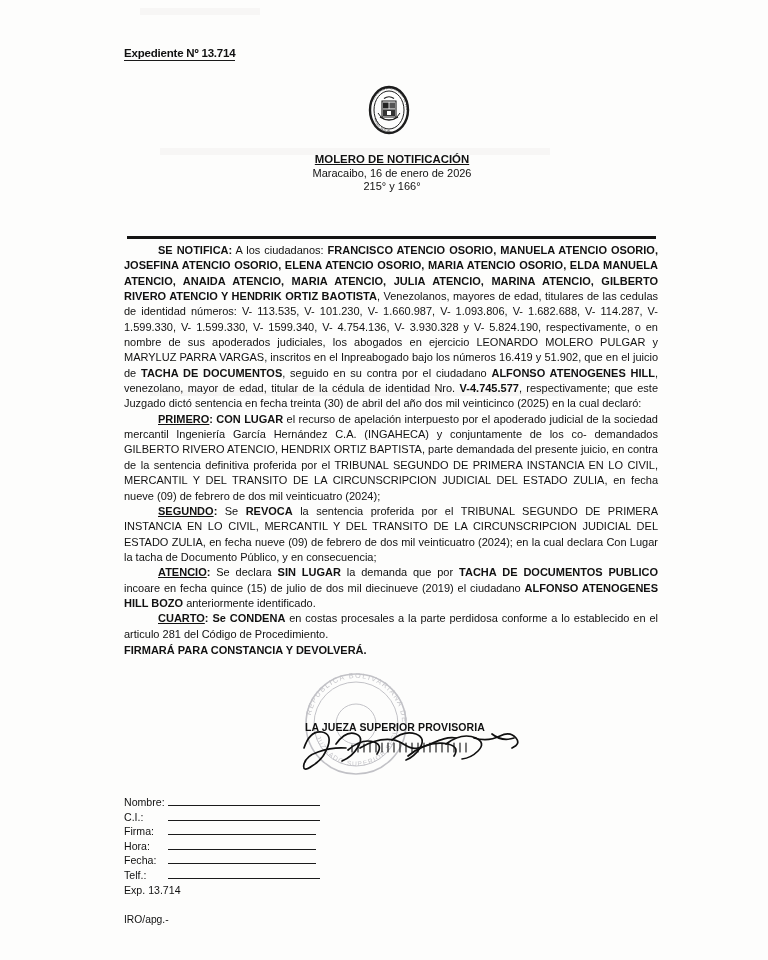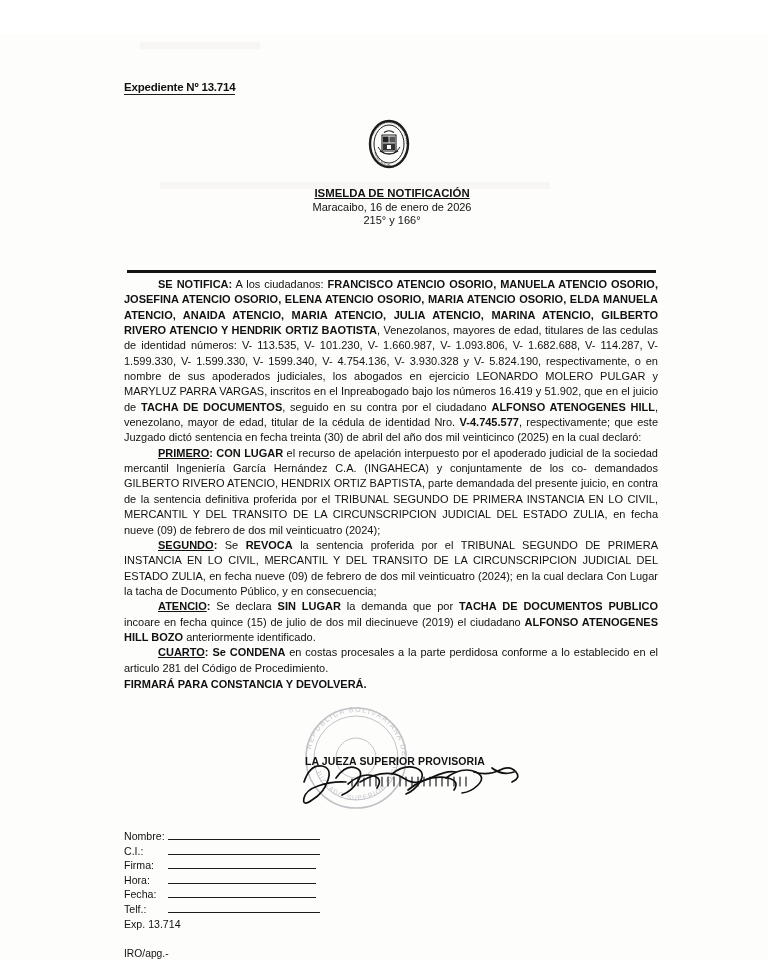--- a/index.html
+++ b/index.html
@@ -13,21 +13,20 @@
     font-family: "Liberation Sans", sans-serif;
     color: #111111;
     position: relative;
     overflow: hidden;
   }
   .page {
     position: absolute;
     inset: 0;
     background: #fdfdfc;
     padding: 0;
-    margin-top: 34px;
   }
   
   .bleed {
     position: absolute;
     pointer-events: none;
     background: #f2f1ef;
     opacity: .55;
   }
   .expediente {
     position: absolute;
@@ -203,21 +202,21 @@
         <textPath href="#sealtop" startOffset="14%">REPUBLICA BOLIVARIANA DE VENEZUELA</textPath>
       </text>
       <path id="sealbot" d="M12 30 a16 20 0 0 0 32 0" fill="none"></path>
       <text font-size="2.8" fill="#1d1d1d" font-family="'Liberation Sans',sans-serif">
         <textPath href="#sealbot" startOffset="12%">PODER JUDICIAL</textPath>
       </text>
     </svg>
   </div>
 
   <div class="heading">
-    <span class="boleta">ISMELDA DE NOTIFICACIÓN</span>
+    <span class="boleta">MOLERO DE NOTIFICACIÓN</span>
     <span class="place">Maracaibo, 16 de enero de 2026</span>
     <span class="years">215°  y  166°</span>
   </div>
 
   <div class="rule"></div>
 
   <div class="body-text">
 
     <p class="indent">
       <span class="b">SE  NOTIFICA:</span><span> A los ciudadanos: </span><span class="b">FRANCISCO ATENCIO OSORIO, MANUELA ATENCIO OSORIO, JOSEFINA ATENCIO OSORIO, ELENA ATENCIO OSORIO, MARIA ATENCIO OSORIO, ELDA MANUELA ATENCIO, ANAIDA ATENCIO, MARIA ATENCIO, JULIA ATENCIO, MARINA ATENCIO, GILBERTO RIVERO ATENCIO Y HENDRIK ORTIZ BAOTISTA</span><span>, Venezolanos, mayores de edad, titulares de las cedulas de identidad números:  V- 113.535, V- 101.230, V- 1.660.987, V- 1.093.806, V- 1.682.688, V- 114.287, V- 1.599.330, V- 1.599.330, V- 1599.340, V- 4.754.136, V- 3.930.328 y V- 5.824.190, respectivamente, o en nombre de sus apoderados judiciales, los abogados en ejercicio LEONARDO MOLERO PULGAR y MARYLUZ PARRA VARGAS, inscritos en el Inpreabogado bajo los números 16.419 y 51.902, que en el juicio de </span><span class="b">TACHA DE DOCUMENTOS</span><span>, seguido en su contra por el ciudadano </span><span class="b">ALFONSO ATENOGENES HILL</span><span>, venezolano, mayor  de edad, titular de la cédula de identidad Nro. </span><span class="b">V-4.745.577</span><span>, respectivamente; que este Juzgado dictó sentencia en fecha treinta (30) de abril del año dos mil veinticinco (2025) en la cual declaró:</span>

